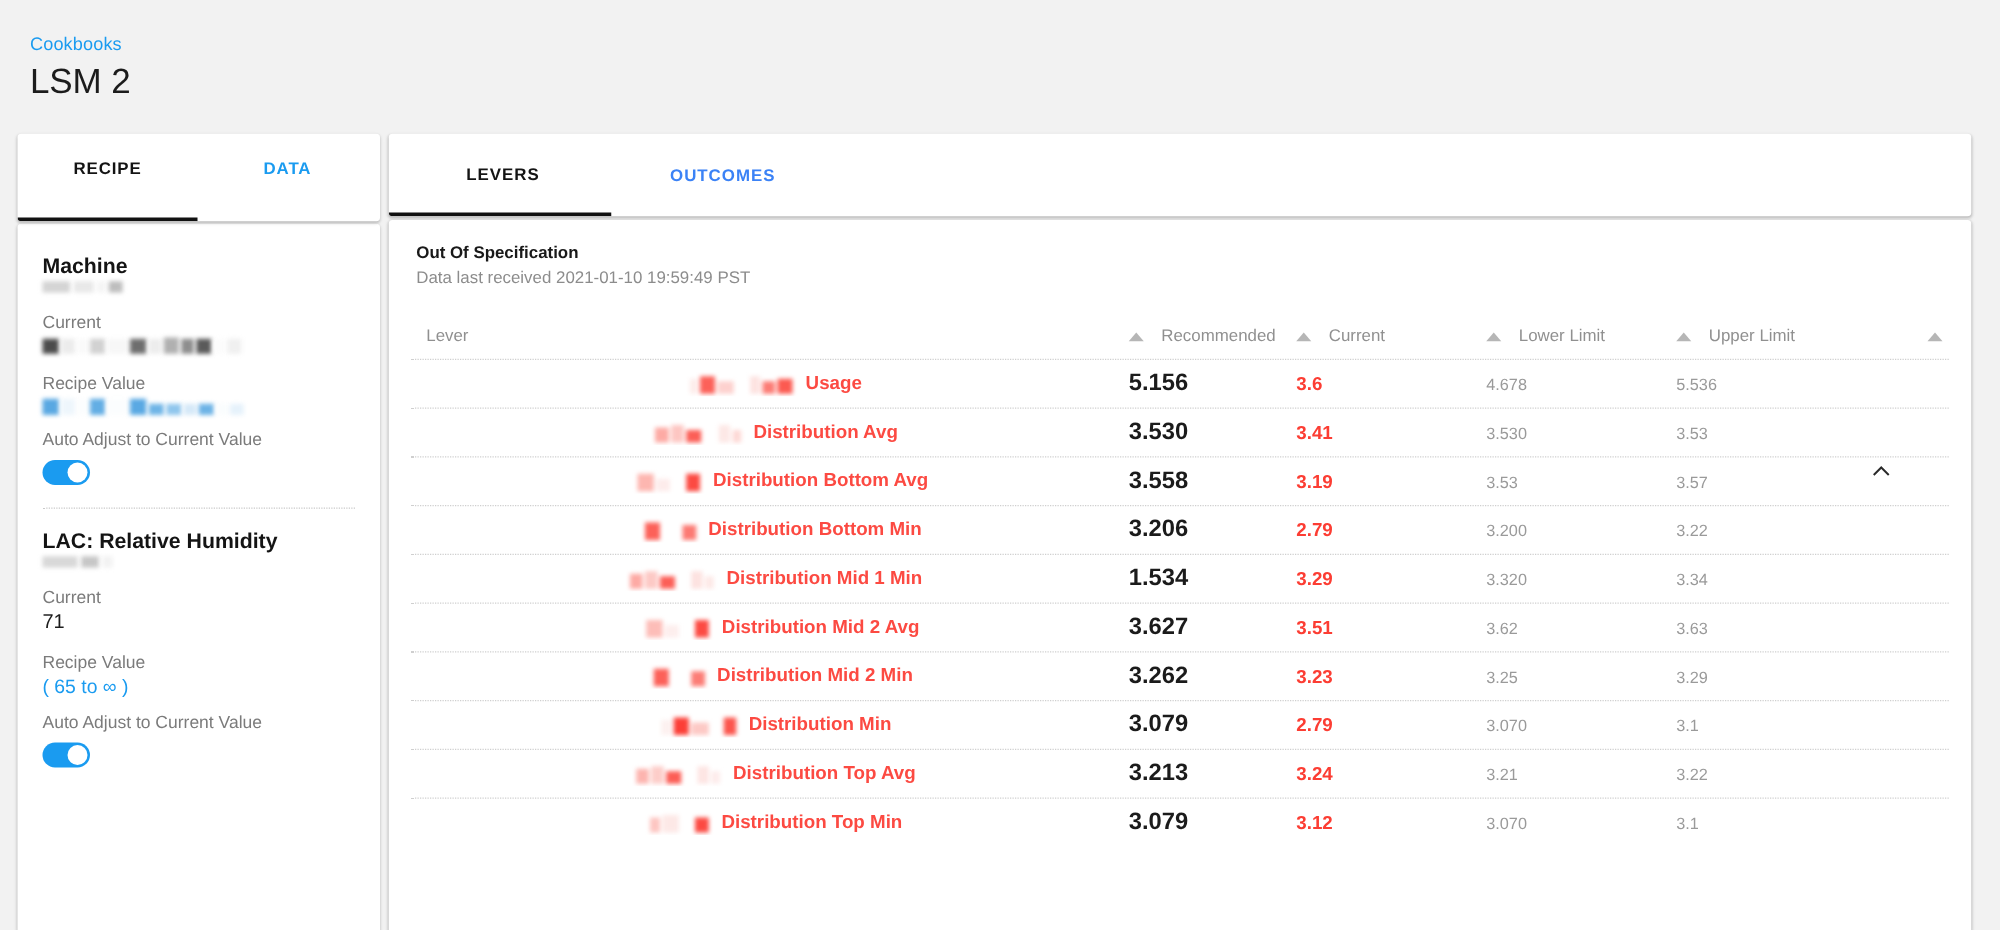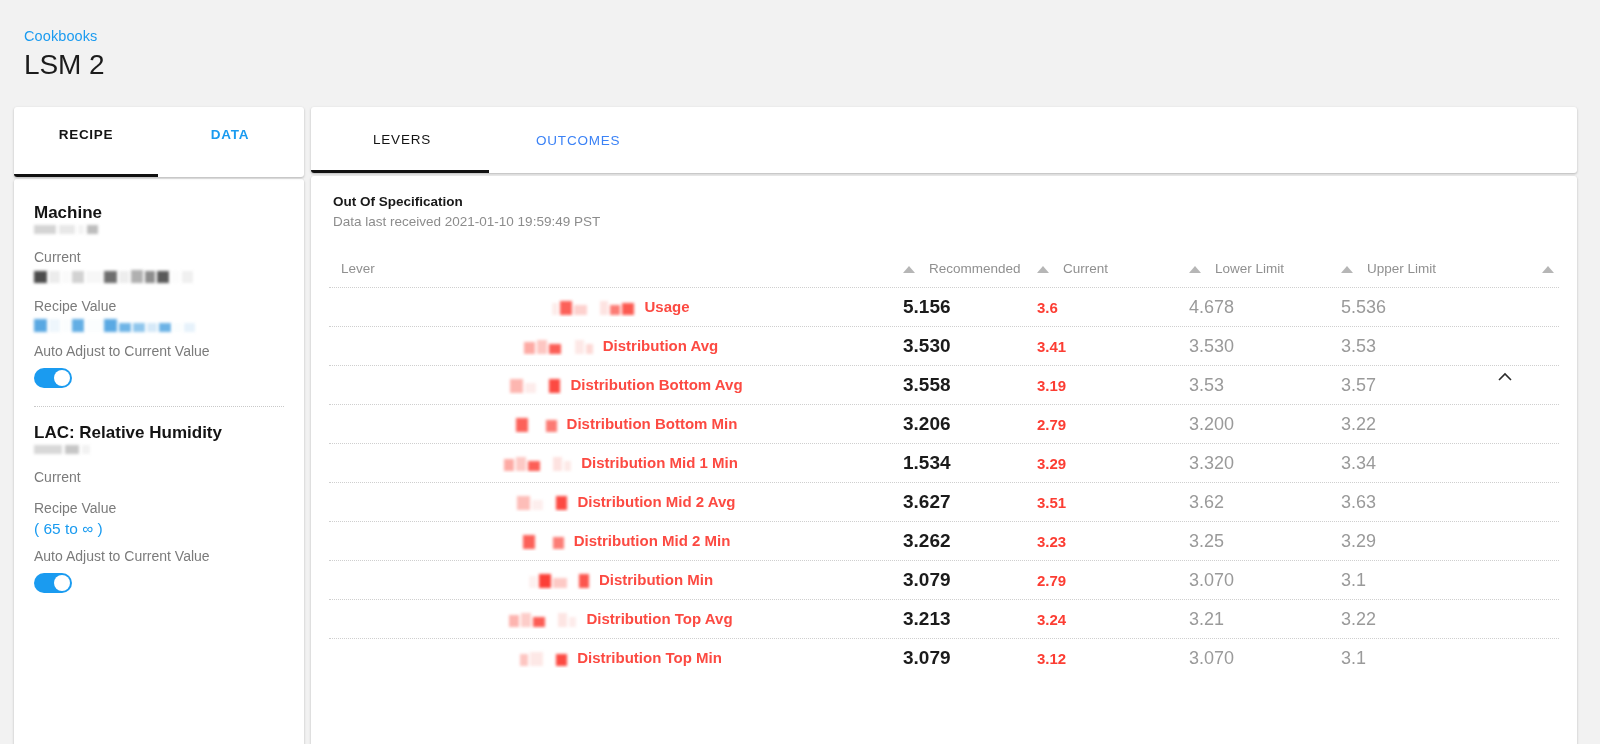--- a/index.html
+++ b/index.html
@@ -133,21 +133,21 @@
   }
   .right-tabbar {
     position: relative;
     height: 66px;
     padding-top: 25px;
     overflow: hidden;
   }
   .rtab {
     position: absolute;
     font-size: 13.5px;
-    font-weight: normal;
+    font-weight: bold;
     letter-spacing: .8px;
     cursor: pointer;
   }
   .rtab.t1 { left: 62px; top: 25px; color: #141414; }
   .rtab.t2 { left: 225px; top: 26px; color: #3b82f6; }
   .rtab-underline {
     position: absolute;
     left: 0; bottom: 0;
     width: 178px; height: 3px;
     background: #111;
@@ -239,21 +239,21 @@
     font-weight: bold;
     color: #1b1b1b;
     text-align: left;
   }
   .cell-cur {
     font-size: 15px;
     font-weight: bold;
     color: #fc3d33;
   }
   .cell-lim {
-    font-size: 18px;
+    font-size: 13px;
     color: #9a9a9a;
   }
 </style>
 </head>
 <body>
 
 <div class="page">
 
   <div class="page-head">
     <div class="breadcrumb">Cookbooks</div>
@@ -318,20 +318,21 @@
 
       <div class="lever-block">
         <div class="lv-name">LAC: Relative Humidity</div>
         <div class="lv-sub">
           <span class="blk" style="width:28px;height:9px;background:#d8d8d8"></span>
           <span class="blk" style="width:14px;height:9px;background:#c6c6c6"></span>
           <span class="blk" style="width:8px;height:9px;background:#f2f2f2"></span>
         </div>
         <div class="lv-gap-1"></div>
         <div class="lv-label">Current</div>
+        <div class="lv-value">71</div>
         <div class="lv-gap-1" style="height:12px"></div>
         <div class="lv-label">Recipe Value</div>
         <div class="lv-value link">( 65 to ∞ )</div>
         <div class="lv-gap-1" style="height:8px"></div>
         <div class="lv-label">Auto Adjust to Current Value</div>
         <div class="toggle"></div>
       </div>
 
     </div>
   </div>

